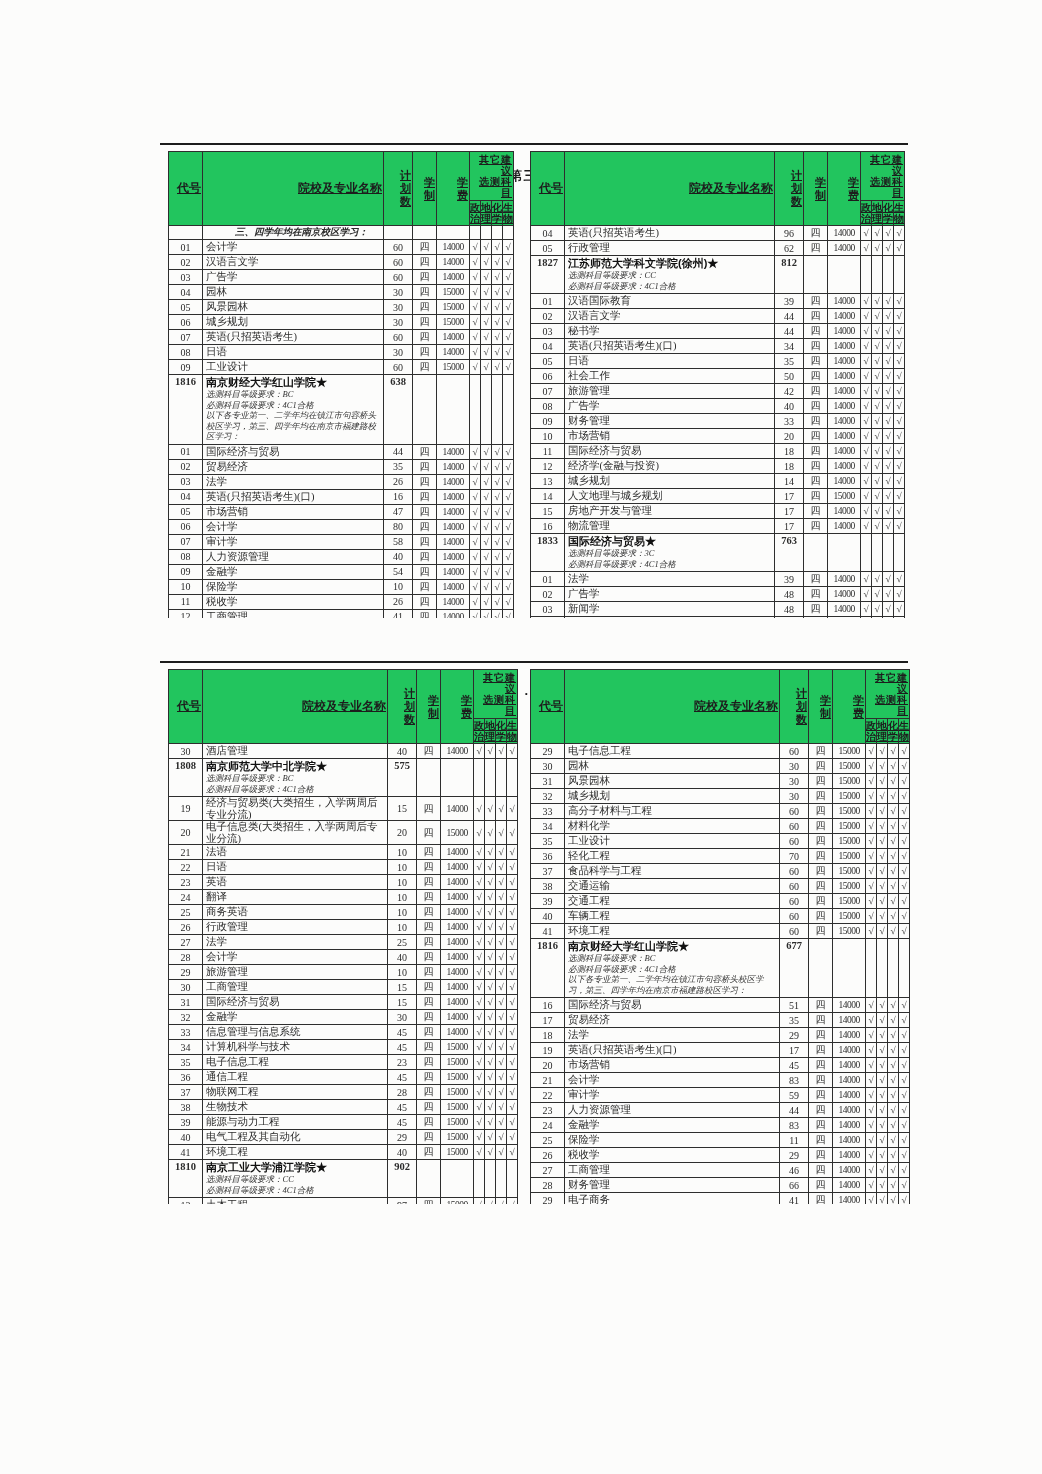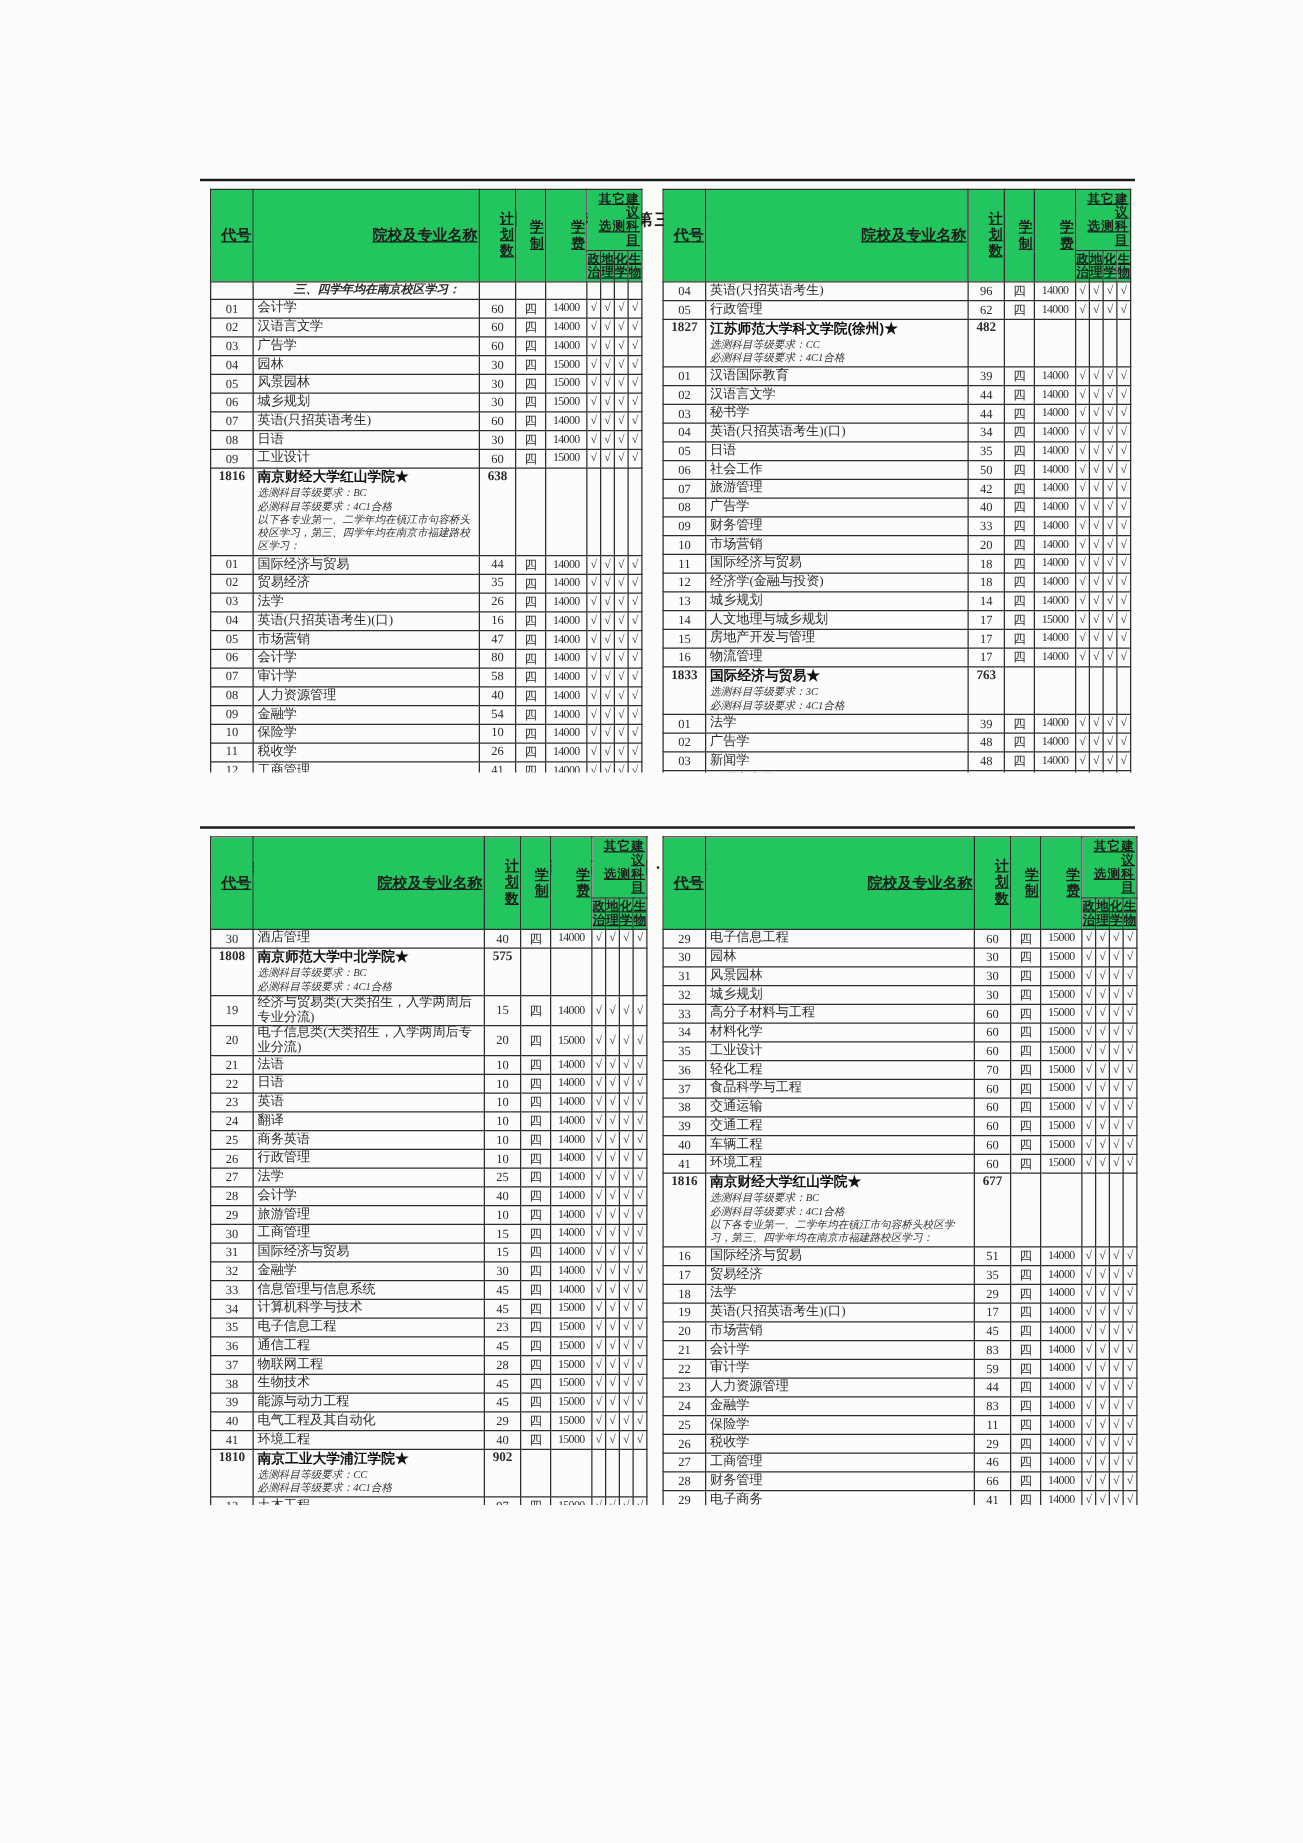--- a/index.html
+++ b/index.html
@@ -404,21 +404,21 @@
               <td class="td-chk">√</td>
               <td class="td-chk">√</td>
             </tr>
             <tr class="college">
               <td class="td-code">1827</td>
               <td class="td-name">
                 <div class="college-name">江苏师范大学科文学院(徐州)★</div>
                 <div class="college-note">选测科目等级要求：CC</div>
                 <div class="college-note">必测科目等级要求：4C1合格</div>
               </td>
-              <td class="td-plan">482</td>
+              <td class="td-plan">812</td>
               <td class="td-years"></td>
               <td class="td-fee"></td>
               <td class="td-chk"></td>
               <td class="td-chk"></td>
               <td class="td-chk"></td>
               <td class="td-chk"></td>
             </tr>
             <tr class="major">
               <td class="td-code">01</td>
               <td class="td-name">汉语国际教育</td>

